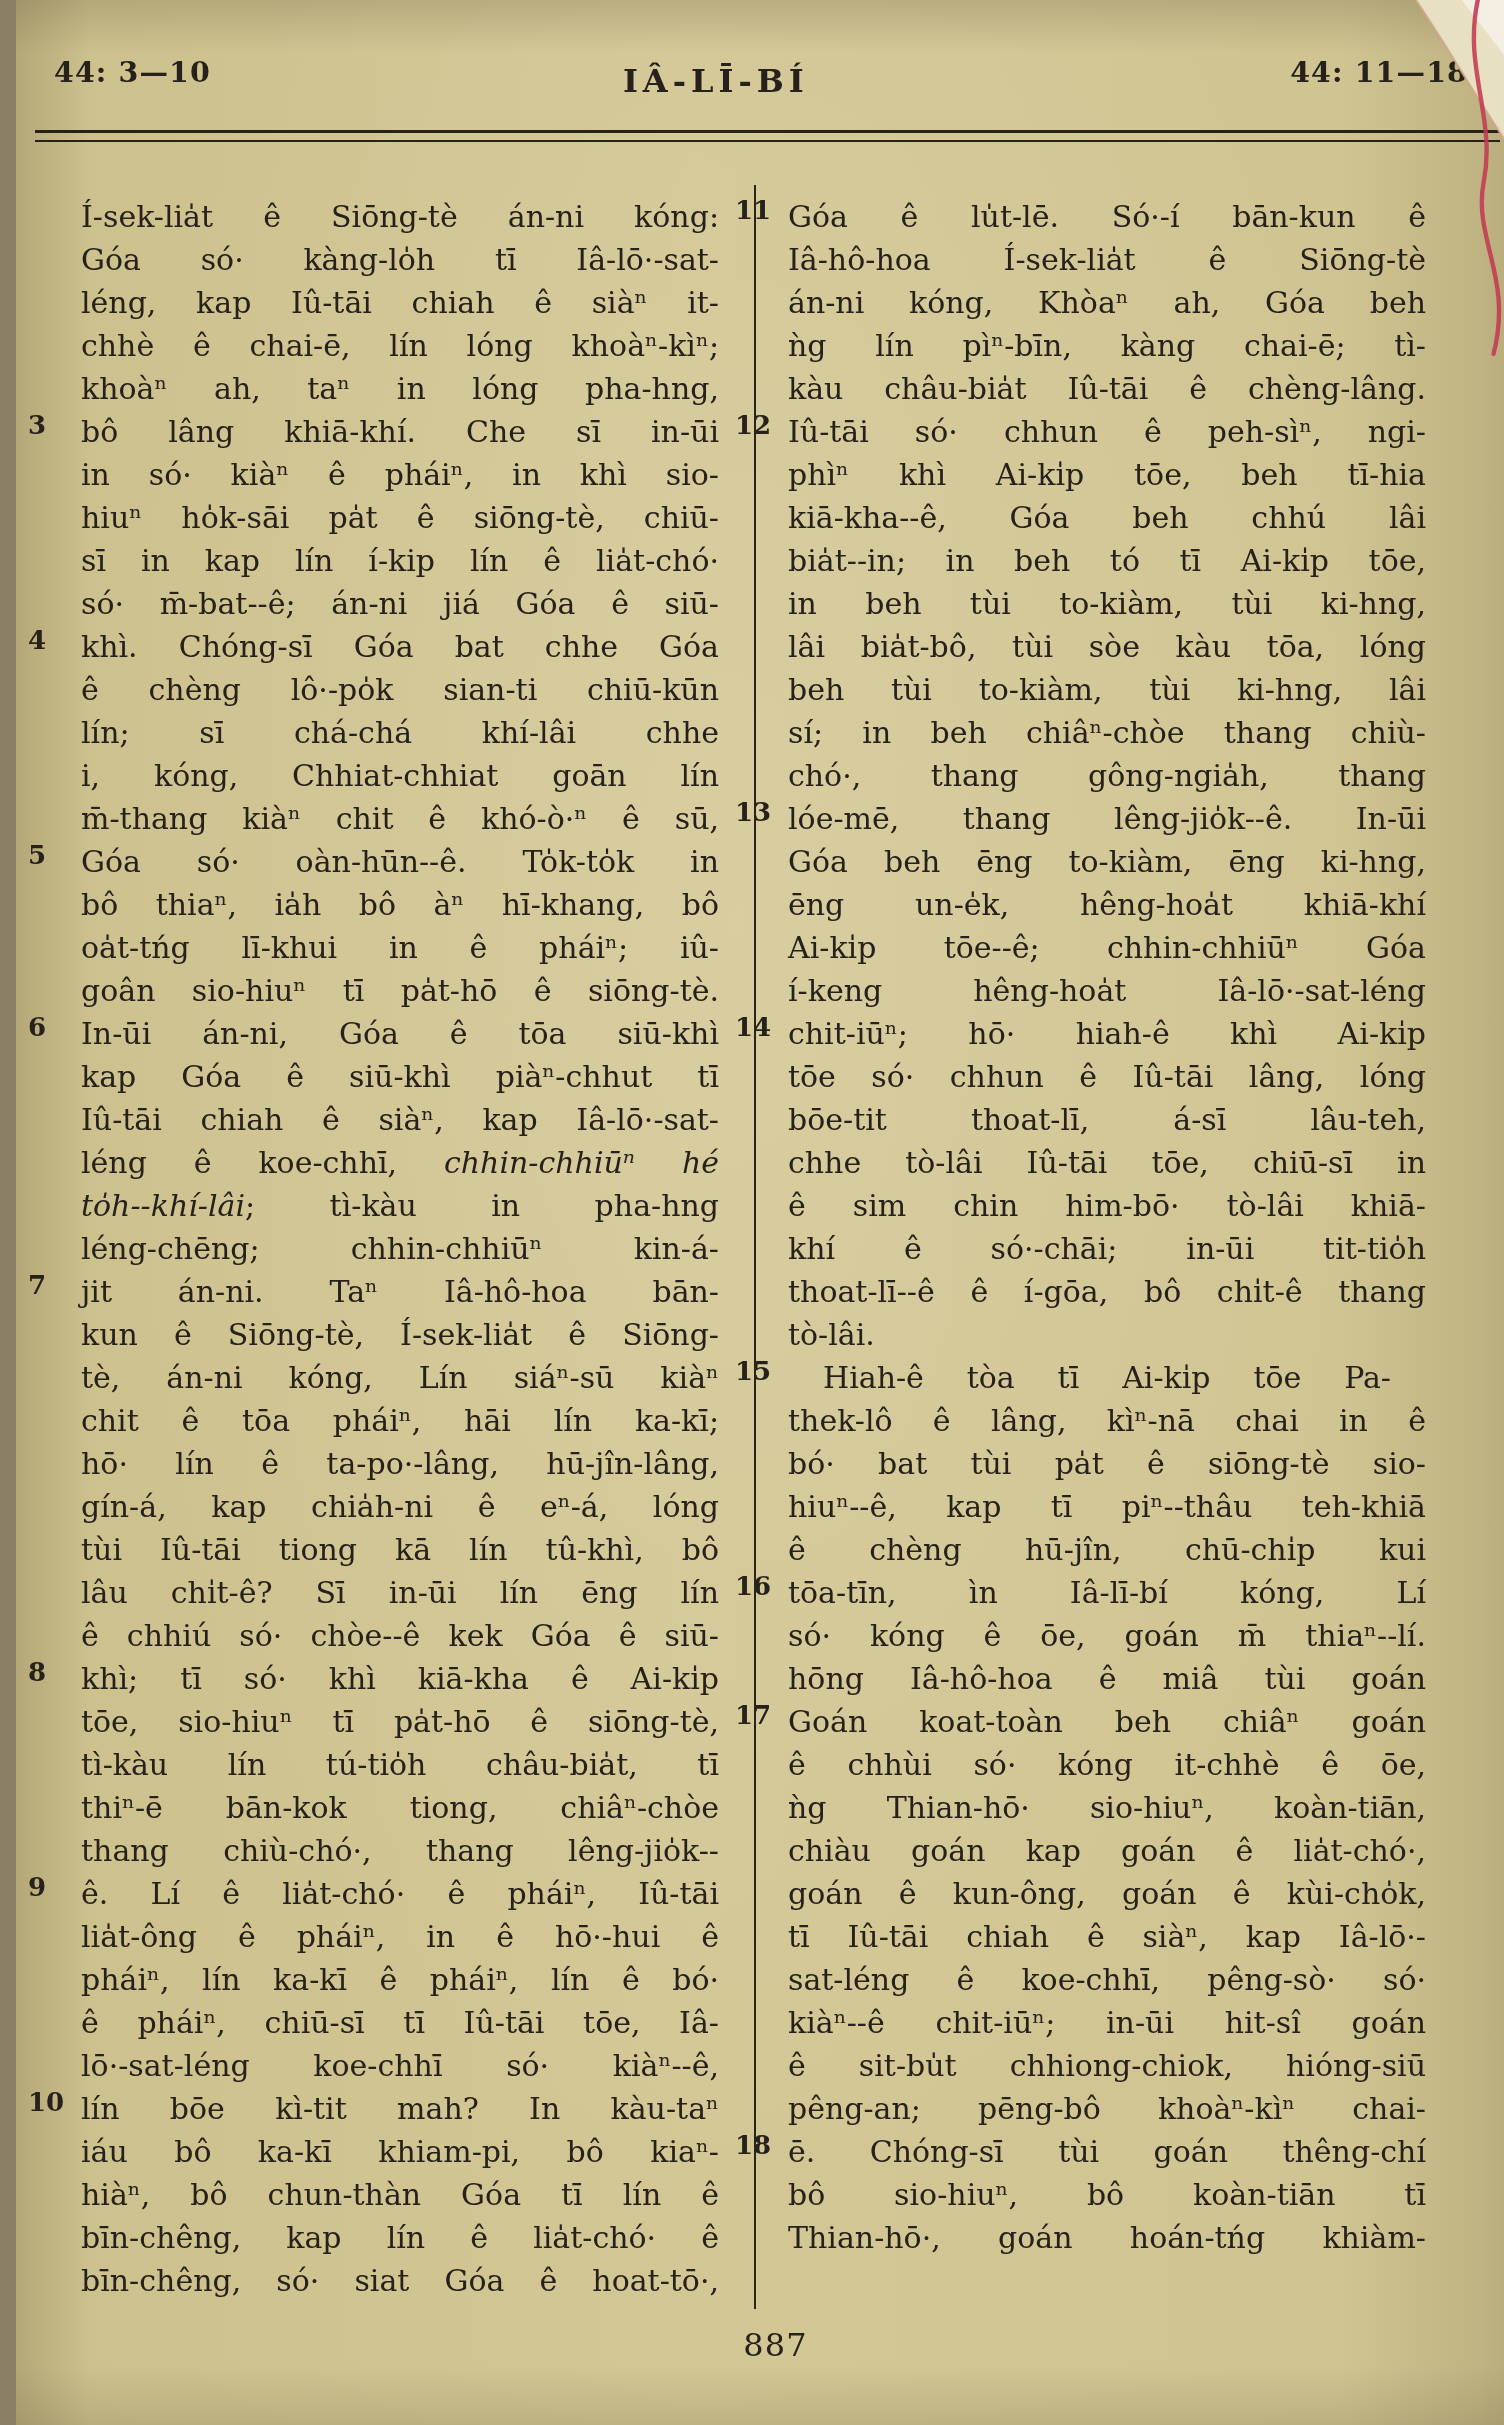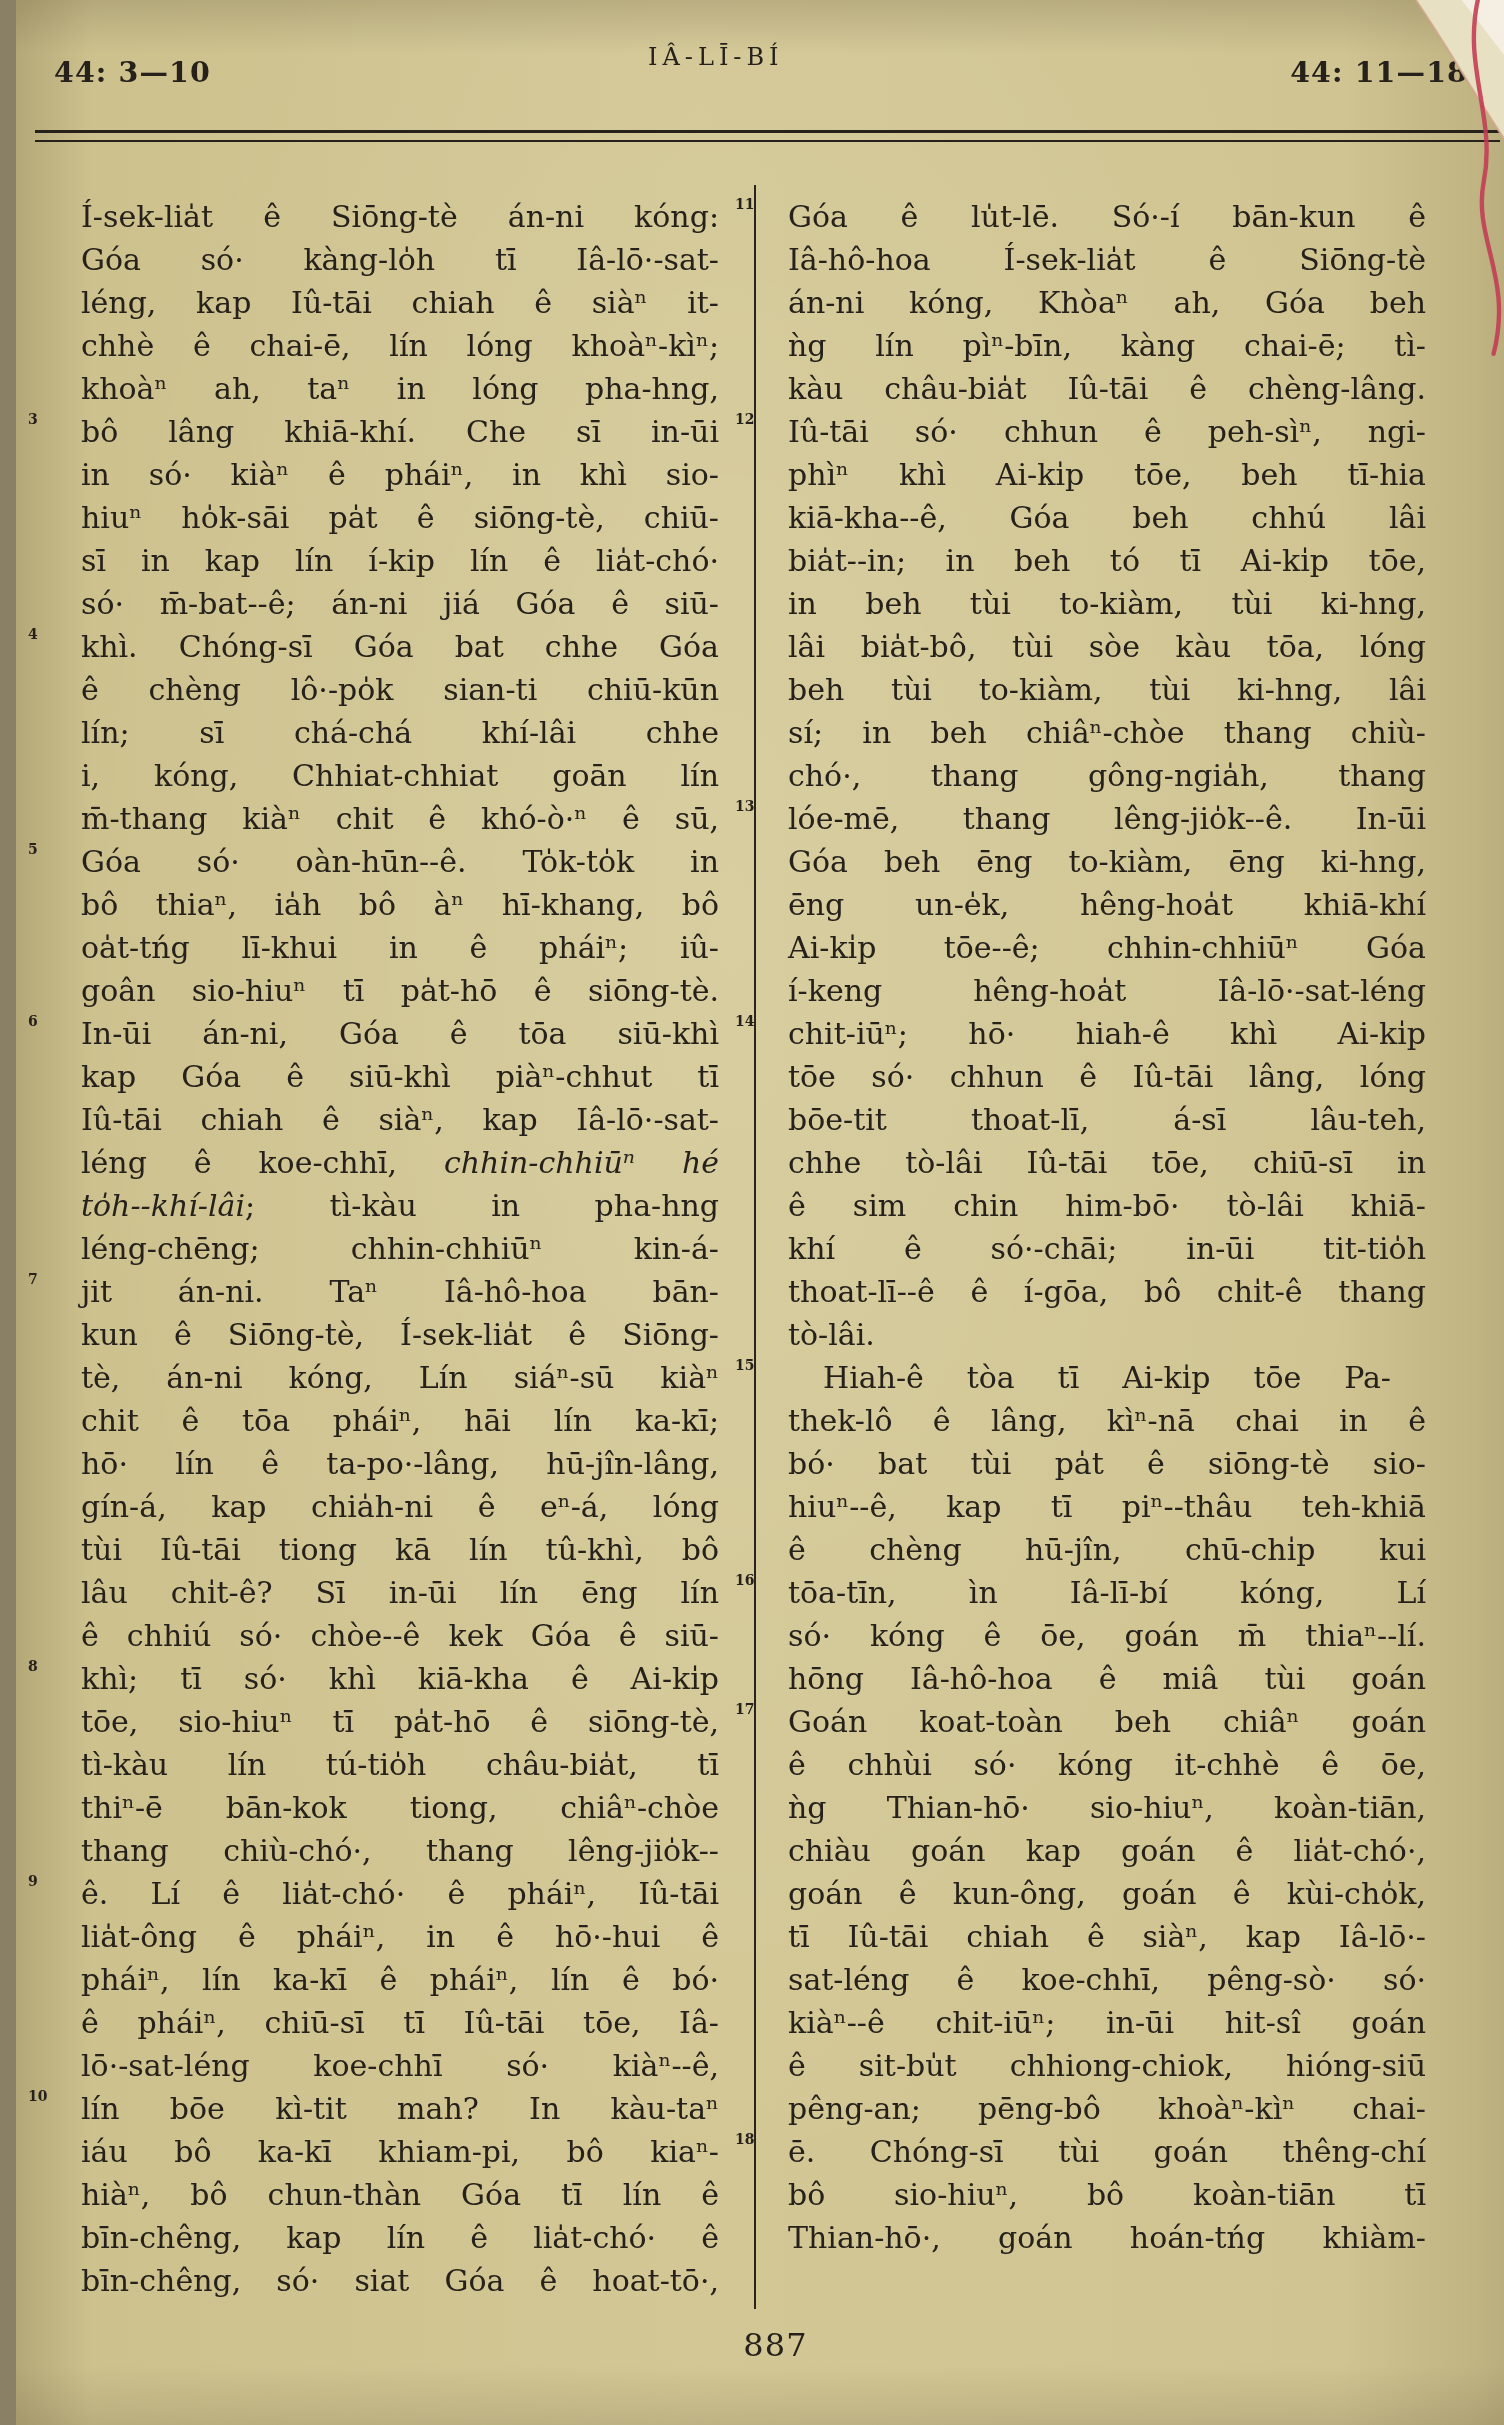--- a/index.html
+++ b/index.html
@@ -29,25 +29,25 @@
     top: 55px;
     font-size: 28.5px;
     font-weight: bold;
     letter-spacing: 1.1px;
     white-space: nowrap;
   }
   .hnum.left  { left: 38px; }
   .hnum.right { right: 53px; }
   .htitle {
     position: absolute;
-    top: 43px;
+    top: 62px;
     left: 46.5%;
     transform: translateX(-50%);
-    font-size: 24px;
-    font-weight: normal;
+    font-size: 32px;
+    font-weight: bold;
     letter-spacing: 5px;
     white-space: nowrap;
   }
 
   
   .rule {
     margin: 34px 21px 0 18.6px;
     height: 6.6px;
     border-top: 3.8px solid #26211a;
     border-bottom: 2.2px solid #26211a;
@@ -84,21 +84,21 @@
     height: 43px;
     overflow: visible;
   }
   .line.no-just { text-align-last: left; }
   .line.indent .ltext { padding-left: 35px; display: inline-block; width: calc(100% - 35px); box-sizing: border-box; }
   .verse {
     position: absolute;
     left: -53px;
     top: 2.2px;
     width: 48px;
-    font-size: 14px;
+    font-size: 26px;
     font-weight: bold;
     line-height: 1;
     text-align: left;
     text-align-last: left;
   }
   em { font-style: italic; }
 
   
   .pagenum {
     margin-top: 24px;

